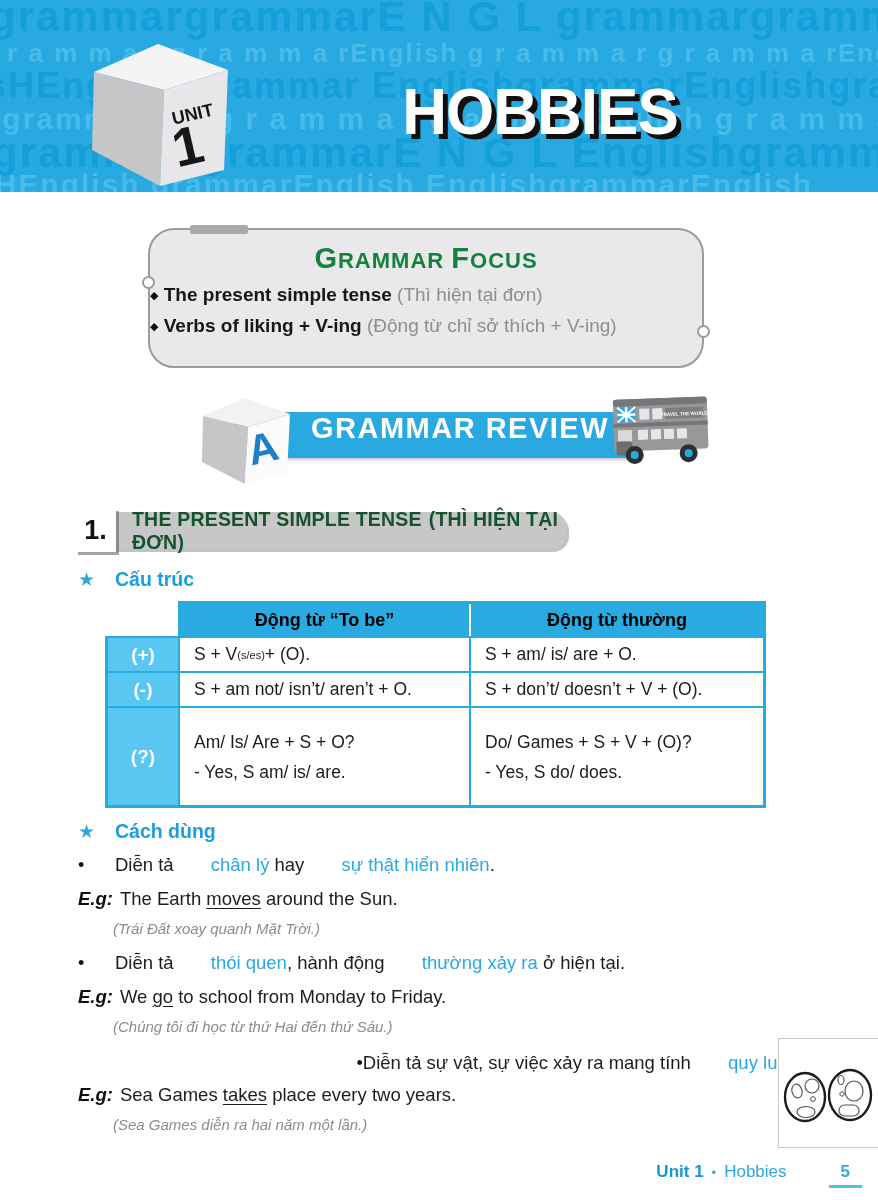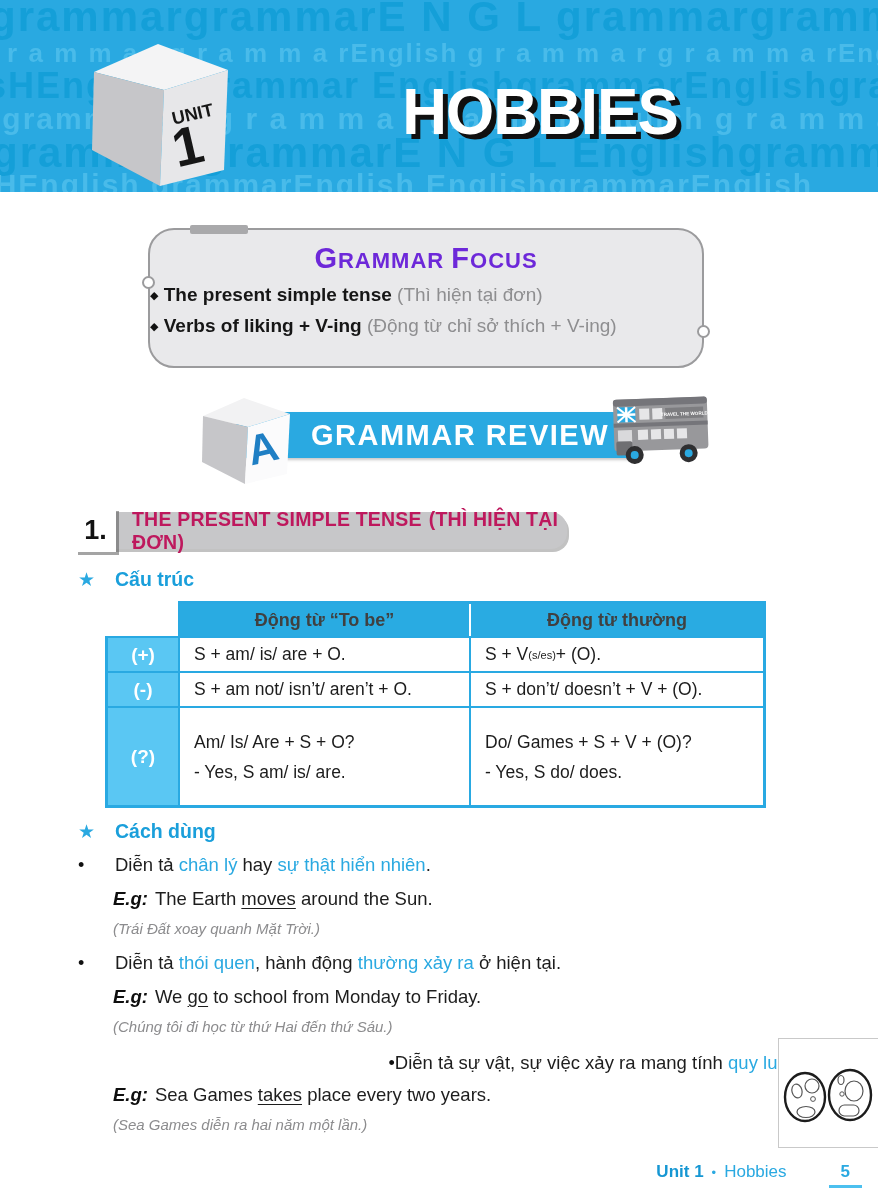--- a/index.html
+++ b/index.html
@@ -23,80 +23,80 @@
 
   
   .gf-box{
     left:148px;top:228px;width:552px;height:136px;background:#e9e9eb;
     border:2px solid #9b9b9d;border-radius:26px;
   }
   .gf-tab{position:absolute;left:40px;top:-5px;width:58px;height:9px;background:#a9a9ab;border-radius:2px;}
   .gf-pin{position:absolute;width:9px;height:9px;border-radius:50%;background:#ffffff;border:2px solid #9b9b9d;}
   .gf-pin.left{left:-8px;top:46px;}
   .gf-pin.right{right:-8px;bottom:28px;}
-  .gf-title{margin-top:12px;text-align:center;color:#6d28d9;font-weight:bold;letter-spacing:1px;}
+  .gf-title{margin-top:12px;text-align:center;color:#15803d;font-weight:bold;letter-spacing:1px;}
   .gf-title .big{font-size:29px;}
   .gf-title .small{font-size:22px;}
   .gf-line{text-align:left;font-size:19px;margin-top:9px;}
   .gf-line .diamond{font-size:11px;vertical-align:2px;color:#111;}
   .gf-line .en{font-weight:bold;color:#161616;}
   .gf-line .vi{color:#8e8e90;}
 
   
   .ribbon{
     left:236px;top:412px;width:402px;height:46px;background:#2aa9e1;border-radius:7px;
     box-shadow:0 2px 3px rgba(0,0,0,0.22);
-    display:flex;align-items:center;justify-content:center;
+    display:flex;align-items:flex-start;justify-content:center;
     color:#ffffff;font-size:29px;font-weight:800;letter-spacing:1.5px;padding-left:46px;box-sizing:border-box;
   }
   .banner-cube{left:198px;top:394px;width:104px;height:92px;z-index:2;}
   .bus{left:608px;top:392px;width:112px;height:84px;z-index:2;}
 
   
   .sec-bar{
     left:80px;top:512px;width:487px;height:37px;background:#c7c7c9;
     border-radius:0 16px 16px 0;display:flex;align-items:center;
     padding-left:52px;box-sizing:border-box;box-shadow:2px 3px 0 rgba(120,120,120,0.45);
   }
   .sec-num{
     left:75px;top:508px;width:41px;height:44px;background:#ffffff;z-index:2;
     display:flex;align-items:center;justify-content:center;
     font-size:27px;font-weight:bold;color:#111;box-shadow:3px 3px 0 rgba(90,90,90,0.55);
   }
-  .sec-title{font-size:19.5px;font-weight:800;color:#be185d;letter-spacing:0.2px;}
+  .sec-title{font-size:19.5px;font-weight:800;color:#14532d;letter-spacing:0.2px;}
   .sec-title .vi{margin-left:7px;}
 
   
   .star-line{display:flex;align-items:center;gap:0;}
   .star-line .star{color:#2aa9e1;font-size:19px;width:37px;}
   .star-line .lbl{color:#1a9fdb;font-size:19.5px;font-weight:bold;}
   .star-cau{left:78px;top:568px;}
   .star-cach{left:78px;top:820px;}
 
   
   .gtbl{
     left:105px;top:601px;display:grid;
     grid-template-columns:70px 289px 292px;
     grid-template-rows:32px 33px 33px 97px;
     background:#29a9e2;gap:2px;padding:3px;
   }
   .cell{display:flex;align-items:center;}
   .cell.corner{background:#ffffff;margin-top:-3px;margin-left:-3px;z-index:1;}
-  .cell.head{background:#29abe2;color:#404040;font-weight:bold;font-size:18px;justify-content:center;}
+  .cell.head{background:#29abe2;color:#000000;font-weight:bold;font-size:18px;justify-content:center;}
   .cell.head.h2{border-left:2px solid #fff;margin-left:-2px;}
   .cell.rowlab{background:#5ac7f3;color:#fff;font-weight:bold;font-size:19px;justify-content:center;}
   .cell.body{background:#ffffff;font-size:17.5px;color:#1c1c1c;padding-left:14px;}
   .cell.body.multi{flex-direction:column;align-items:flex-start;justify-content:center;line-height:30px;}
   .cell.body sub{font-size:11px;}
 
   
   .use-line{left:78px;width:720px;font-size:18.5px;}
   .use-line .dot{display:inline-block;width:37px;font-size:18px;color:#111;}
-  .hl{color:#2aa9e1;}
-  .eg-line{left:78px;width:740px;font-size:18.5px;margin-left:35px;}
+  .hl{color:#2aa9e1;margin-left:32px;}
+  .eg-line{left:78px;width:740px;font-size:18.5px;}
   .eg-lbl{font-weight:bold;font-style:italic;margin-right:7px;color:#0e0e0e;}
   .eg-verb{text-decoration:underline;text-underline-offset:3px;}
   .vi-line{left:113px;width:700px;font-size:15px;color:#8c8c8e;font-style:italic;}
 
   
   .sketch-box{left:778px;top:1038px;width:100px;height:108px;background:#ffffff;border:1px solid #c9c9c9;border-right:none;}
 
   
   .footer{left:0;top:1162px;width:830px;display:flex;justify-content:flex-end;align-items:baseline;font-size:17px;padding-left:32px;}
   .footer .unit{color:#1697d3;font-weight:800;}
@@ -194,26 +194,26 @@
   <span class="star">★</span>
   <span class="lbl">Cấu trúc</span>
 </div>
 
 <div class="abs gtbl">
   <div class="cell corner"></div>
   <div class="cell head">Động từ “To be”</div>
   <div class="cell head h2">Động từ thường</div>
 
   <div class="cell rowlab">(+)</div>
-  <div class="cell body">S + am/ is/ are + O.</div>
   <div class="cell body">
       <span>S + V</span>
       <sub>(s/es)</sub>
       <span> + (O).</span>
     </div>
+  <div class="cell body">S + am/ is/ are + O.</div>
 
   <div class="cell rowlab">(-)</div>
   <div class="cell body">S + am not/ isn’t/ aren’t + O.</div>
   <div class="cell body">S + don’t/ doesn’t + V + (O).</div>
 
   <div class="cell rowlab">(?)</div>
   <div class="cell body multi">
     <span>Am/ Is/ Are + S + O?</span>
     <span>- Yes, S am/ is/ are.</span>
   </div>

